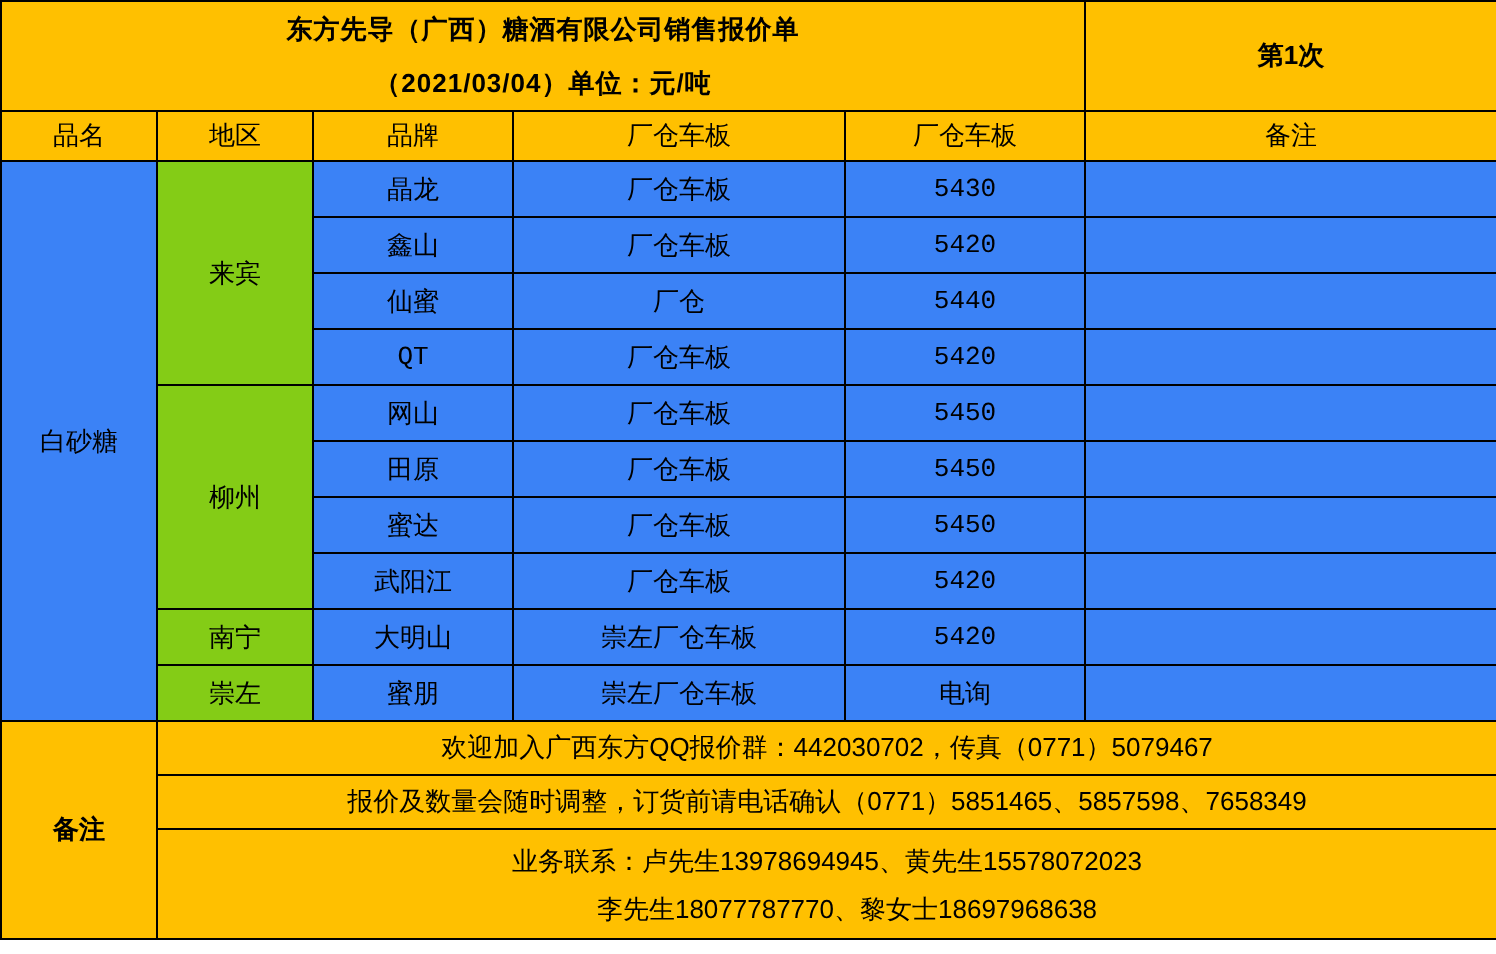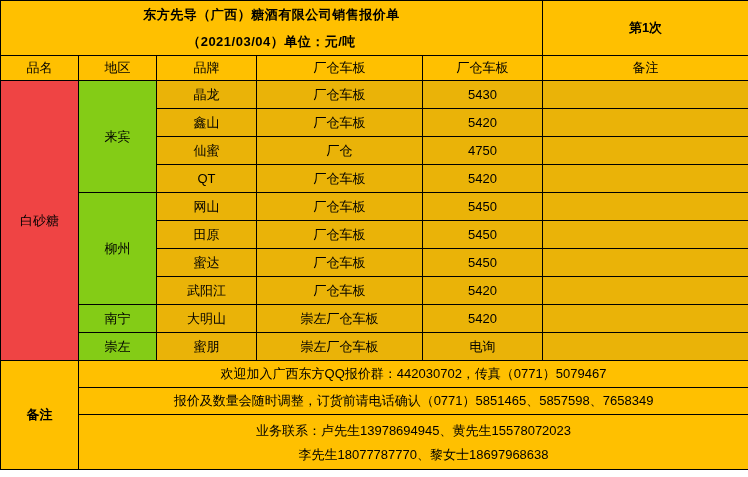--- a/index.html
+++ b/index.html
@@ -50,30 +50,31 @@
     font-weight: bold;
     font-size: 15px;
   }
   .head-cell {
     background: #FFC000;
     font-weight: normal;
     font-size: 13.5px;
     height: 24px;
   }
   .data-cell {
-    background: #eab308;
+    background: #3b82f6;
     height: 27px;
     font-size: 13px;
+    font-family: Liberation Mono, monospace;
   }
   .vgroup {
     background: #84cc16;
     font-size: 13.5px;
   }
   .product-cell {
-    background: #ef4444;
+    background: #3b82f6;
     font-size: 14px;
   }
   .note-label {
     background: #FFC000;
     font-weight: bold;
     font-size: 14px;
   }
   .note-line {
     background: #FFC000;
     text-align: left;
@@ -138,21 +139,21 @@
       </tr>
       <tr>
         <td class="data-cell">鑫山</td>
         <td class="data-cell">厂仓车板</td>
         <td class="data-cell">5420</td>
         <td class="data-cell"></td>
       </tr>
       <tr>
         <td class="data-cell">仙蜜</td>
         <td class="data-cell">厂仓</td>
-        <td class="data-cell">4750</td>
+        <td class="data-cell">5440</td>
         <td class="data-cell"></td>
       </tr>
       <tr>
         <td class="data-cell">QT</td>
         <td class="data-cell">厂仓车板</td>
         <td class="data-cell">5420</td>
         <td class="data-cell"></td>
       </tr>
 
       <tr>

